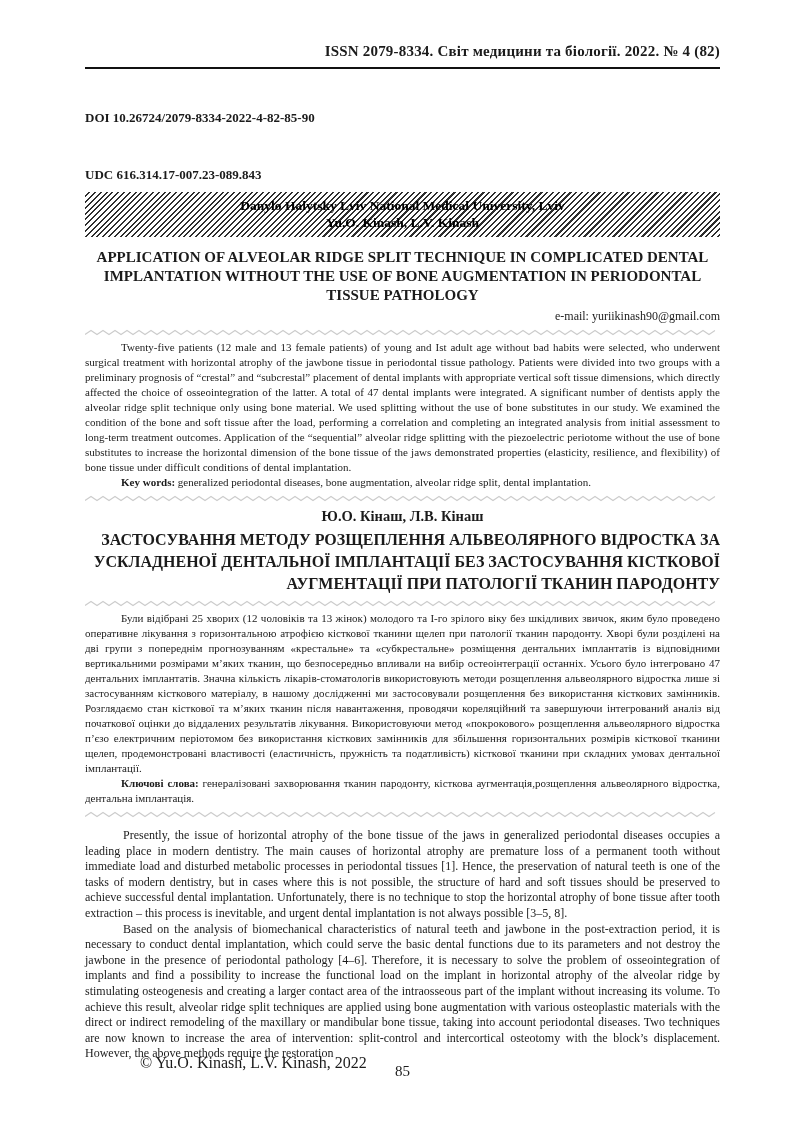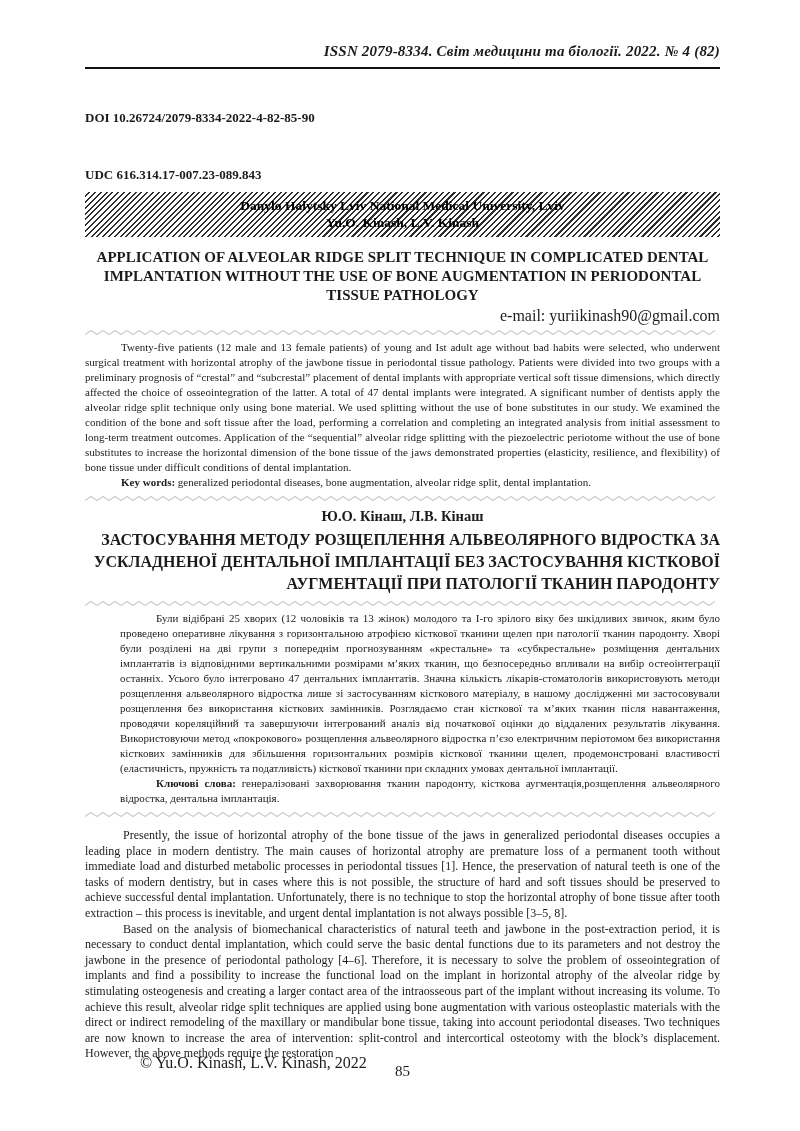--- a/index.html
+++ b/index.html
@@ -12,21 +12,20 @@
     background: #ffffff;
     color: #1b1b1b;
     font-family: "Liberation Serif", serif;
     padding: 42px 80px 0 85px;
     overflow: hidden;
   }
   
   .issn-line {
     text-align: right;
     font-weight: bold;
-    font-style: italic;
     font-size: 15px;
     line-height: 18px;
     letter-spacing: 0.2px;
   }
   .header-rule {
     border: none;
     border-top: 2.5px solid #111;
     margin: 7px 0 8px 0;
   }
   .doi-udc {
@@ -52,34 +51,34 @@
   .title-en {
     margin-top: 11px;
     text-align: center;
     font-weight: bold;
     font-size: 15px;
     line-height: 19px;
     padding: 0 6px;
   }
   .email-line {
     text-align: right;
-    font-size: 16px;
+    font-size: 12px;
     line-height: 16px;
     margin-top: 3px;
   }
   
   .zigzag { display: block; margin: 5px 0 4px 0; }
   
   .abstract {
     font-size: 11px;
     line-height: 15px;
     text-align: justify;
     text-indent: 36px;
   }
-  .abstract.uk { font-weight: 500; margin-left: 35px; }
+  .abstract.uk { font-weight: 500; }
   .bold { font-weight: bold; }
   
   .authors-uk {
     margin-top: 4px;
     text-align: center;
     font-weight: bold;
     font-size: 14.5px;
     line-height: 20px;
   }
   .title-uk {

